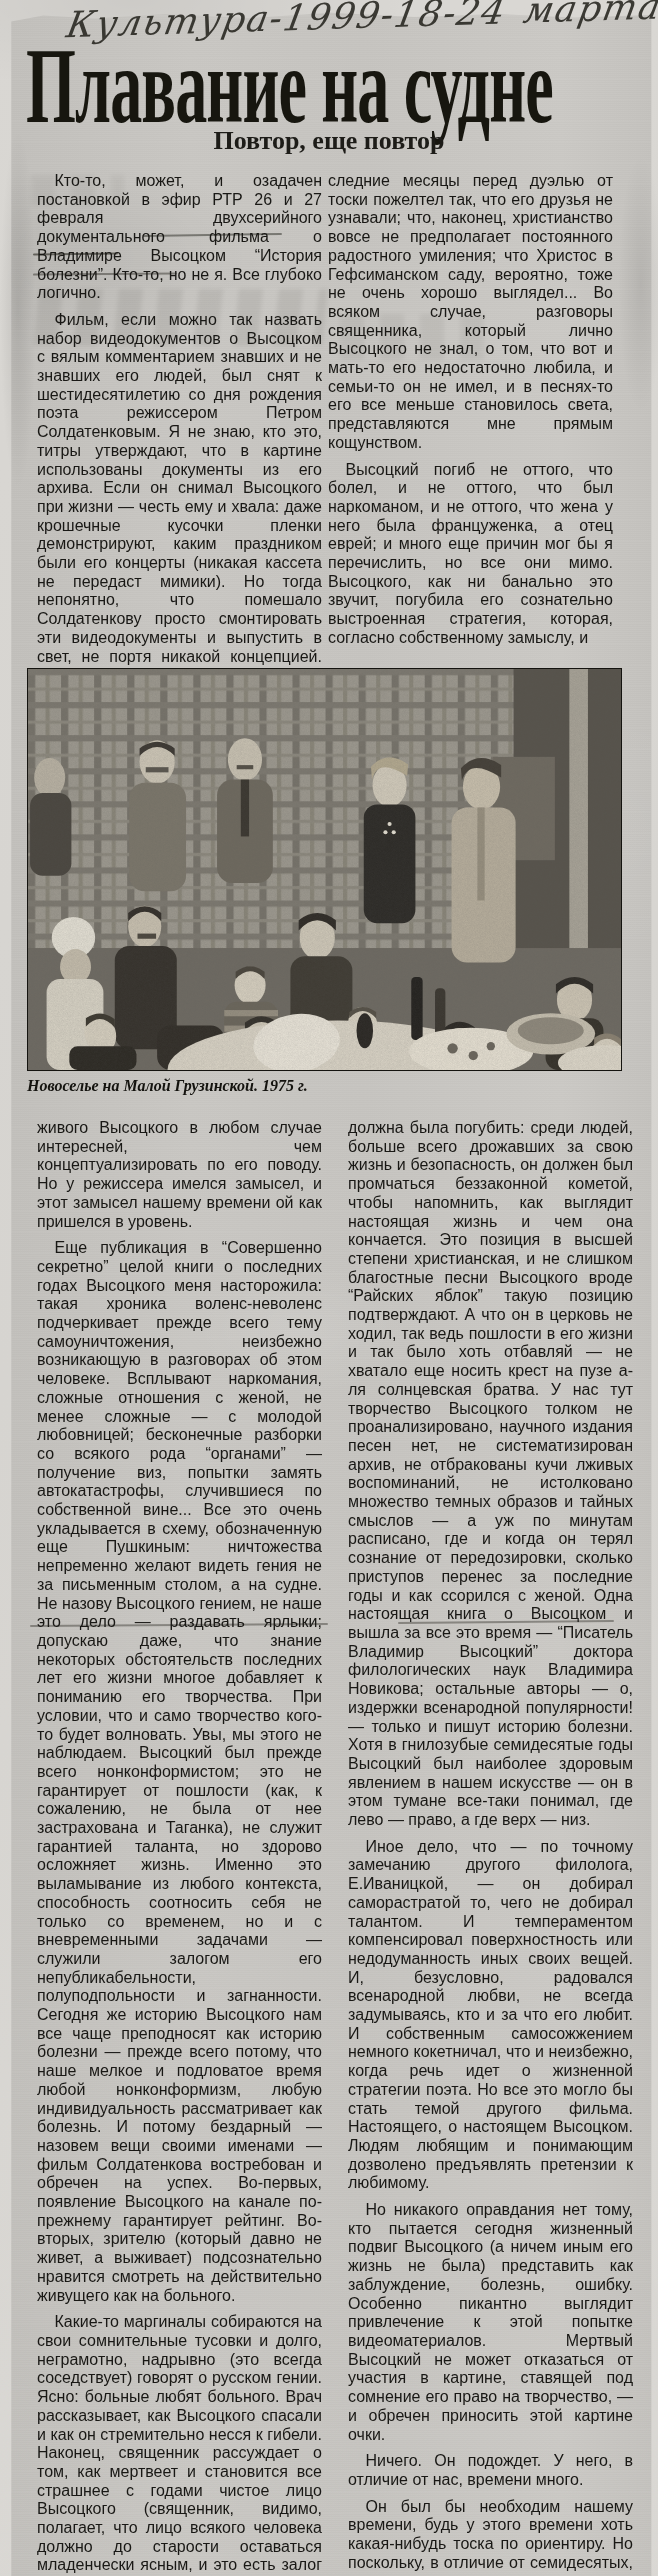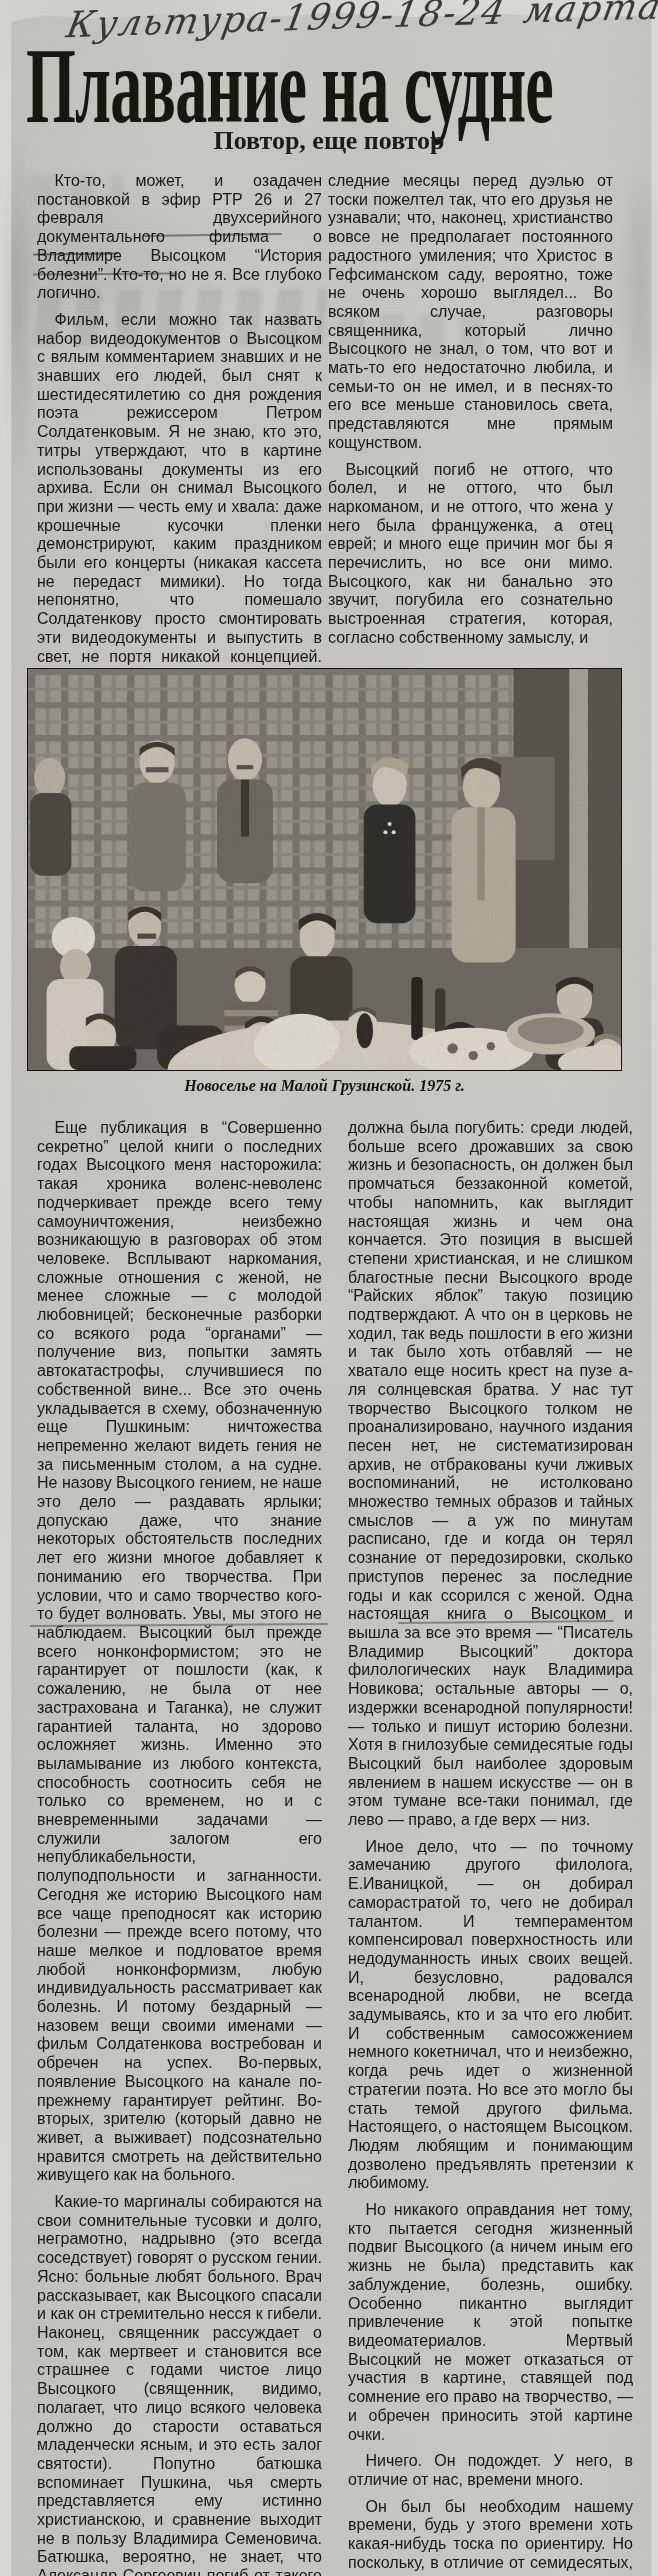--- a/index.html
+++ b/index.html
@@ -70,21 +70,21 @@
   #col-bottom-left{left:29px;top:1111px;height:1636px;overflow:hidden;}
   #col-bottom-right{left:340px;top:1111px;}
 
   .photo-frame{
     position:absolute;left:27px;top:668px;width:595px;height:403px;
     border:1.5px solid #14130f;box-sizing:border-box;background:#8e8a83;
   }
   .photo-frame svg{display:block;width:100%;height:100%;}
   .caption{
     position:absolute;left:27px;top:1077px;width:595px;margin:0;
-    text-align:center;
+    text-align:left;
     font-family:"Liberation Serif",serif;font-style:italic;font-weight:bold;
     font-size:16px;color:#14130f;
   }
   .signature{margin-top:23px;text-align:right;}
   .signature span{
     display:inline-block;
     font-size:24px;letter-spacing:0.5px;color:#1b1a18;
     border-bottom:2.6px solid #1b1a18;
     padding:0 3.1px 5.2px 1px;
   }
@@ -228,20 +228,21 @@
           <ellipse cx="1012" cy="700" rx="64" ry="26" fill="#8f897c"></ellipse>
         <ellipse cx="1118" cy="762" rx="92" ry="34" fill="#ddd7c9"></ellipse>
         <ellipse cx="652" cy="700" rx="16" ry="34" fill="#2a2723"></ellipse>
       </g>
       <rect width="1148" height="776" filter="url(#grain)" opacity=".9"></rect>
     </svg>
   </div>
   <p class="caption">Новоселье на Малой Грузинской. 1975 г.</p>
 
   <div id="col-bottom-left" class="col">
+      <p class="para">живого Высоцкого в любом случае интересней, чем концептуализировать по его поводу. Но у режиссера имелся замысел, и этот замысел нашему времени ой как пришелся в уровень.</p>
       <p class="para ind">Еще публикация в “Совершенно секретно” целой книги о последних годах Высоцкого меня насторожила: такая хроника воленс-неволенс подчеркивает прежде всего тему самоуничтожения, неизбежно возникающую в разговорах об этом человеке. Всплывают наркомания, сложные отношения с женой, не менее сложные — с молодой любовницей; бесконечные разборки со всякого рода “органами” — получение виз, попытки замять автокатастрофы, случившиеся по собственной вине... Все это очень укладывается в схему, обозначенную еще Пушкиным: ничтожества непременно желают видеть гения не за письменным столом, а на судне. Не назову Высоцкого гением, не наше это дело — раздавать ярлыки; допускаю даже, что знание некоторых обстоятельств последних лет его жизни многое добавляет к пониманию его творчества. При условии, что и само творчество кого-то будет волновать. Увы, мы этого не наблюдаем. Высоцкий был прежде всего нонконформистом; это не гарантирует от пошлости (как, к сожалению, не была от нее застрахована и Таганка), не служит гарантией таланта, но здорово осложняет жизнь. Именно это выламывание из любого контекста, способность соотносить себя не только со временем, но и с вневременными задачами — служили залогом его непубликабельности, полуподпольности и загнанности. Сегодня же историю Высоцкого нам все чаще преподносят как историю болезни — прежде всего потому, что наше мелкое и подловатое время любой нонконформизм, любую индивидуальность рассматривает как болезнь. И потому бездарный — назовем вещи своими именами — фильм Солдатенкова востребован и обречен на успех. Во-первых, появление Высоцкого на канале по-прежнему гарантирует рейтинг. Во-вторых, зрителю (который давно не живет, а выживает) подсознательно нравится смотреть на действительно живущего как на больного.</p>
       <p class="para ind">Какие-то маргиналы собираются на свои сомнительные тусовки и долго, неграмотно, надрывно (это всегда соседствует) говорят о русском гении. Ясно: больные любят больного. Врач рассказывает, как Высоцкого спасали и как он стремительно несся к гибели. Наконец, священник рассуждает о том, как мертвеет и становится все страшнее с годами чистое лицо Высоцкого (священник, видимо, полагает, что лицо всякого человека должно до старости оставаться младенчески ясным, и это есть залог святости). Попутно батюшка вспоминает Пушкина, чья смерть представляется ему истинно христианскою, и сравнение выходит не в пользу Владимира Семеновича. Батюшка, вероятно, не знает, что Александр Сергеевич погиб от такого богоугодного дела, как дуэль; что в по-</p>
     </div>
   <div id="col-bottom-right" class="col">
     <div>
         <p class="para">должна была погубить: среди людей, больше всего дрожавших за свою жизнь и безопасность, он должен был промчаться беззаконной кометой, чтобы напомнить, как выглядит настоящая жизнь и чем она кончается. Это позиция в высшей степени христианская, и не слишком благостные песни Высоцкого вроде “Райских яблок” такую позицию подтверждают. А что он в церковь не ходил, так ведь пошлости в его жизни и так было хоть отбавляй — не хватало еще носить крест на пузе а-ля солнцевская братва. У нас тут творчество Высоцкого толком не проанализировано, научного издания песен нет, не систематизирован архив, не отбракованы кучи лживых воспоминаний, не истолковано множество темных образов и тайных смыслов — а уж по минутам расписано, где и когда он терял сознание от передозировки, сколько приступов перенес за последние годы и как ссорился с женой. Одна настоящая книга о Высоцком и вышла за все это время — “Писатель Владимир Высоцкий” доктора филологических наук Владимира Новикова; остальные авторы — о, издержки всенародной популярности! — только и пишут историю болезни. Хотя в гнилозубые семидесятые годы Высоцкий был наиболее здоровым явлением в нашем искусстве — он в этом тумане все-таки понимал, где лево — право, а где верх — низ.</p>
         <p class="para ind">Иное дело, что — по точному замечанию другого филолога, Е.Иваницкой, — он добирал саморастратой то, чего не добирал талантом. И темпераментом компенсировал поверхностность или недодуманность иных своих вещей. И, безусловно, радовался всенародной любви, не всегда задумываясь, кто и за что его любит. И собственным самосожжением немного кокетничал, что и неизбежно, когда речь идет о жизненной стратегии поэта. Но все это могло бы стать темой другого фильма. Настоящего, о настоящем Высоцком. Людям любящим и понимающим дозволено предъявлять претензии к любимому.</p>
         <p class="para ind">Но никакого оправдания нет тому, кто пытается сегодня жизненный подвиг Высоцкого (а ничем иным его жизнь не была) представить как заблуждение, болезнь, ошибку. Особенно пикантно выглядит привлечение к этой попытке видеоматериалов. Мертвый Высоцкий не может отказаться от участия в картине, ставящей под сомнение его право на творчество, — и обречен приносить этой картине очки.</p>
         <p class="para ind">Ничего. Он подождет. У него, в отличие от нас, времени много.</p>
         <p class="para ind">Он был бы необходим нашему времени, будь у этого времени хоть какая-нибудь тоска по ориентиру. Но поскольку, в отличие от семидесятых, девяностые и не имеют претензии быть эпохой, а вполне слились с ролью болота, Высоцкий в его истинном масштабе сегодня не востребован.</p>

